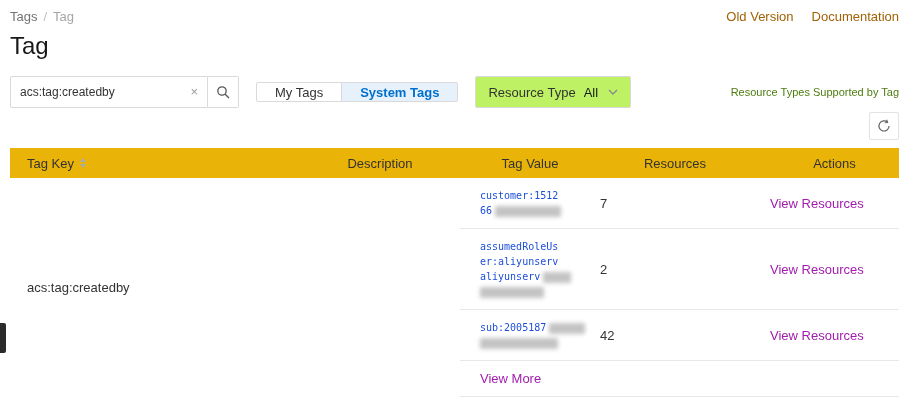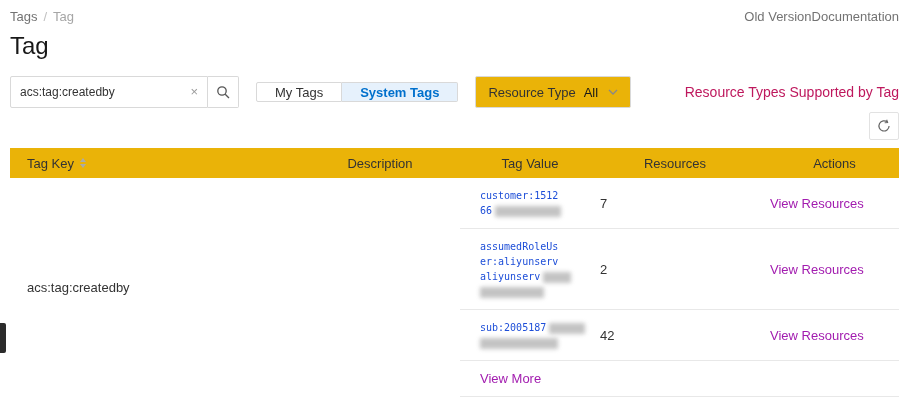--- a/index.html
+++ b/index.html
@@ -11,44 +11,44 @@
     position:relative;
   }
   .page { padding:8px 13px 0 10px; }
 
   
   .topbar { display:flex; justify-content:space-between; align-items:center; font-size:13px; height:16px; }
   .crumbs { color:#8c8c8c;text-align:right; }
   .crumb-link { color:#737373; cursor:pointer; }
   .crumb-sep { margin:0 6px; color:#c0c0c0; }
   .crumb-current { color:#a6a6a6; }
-  .toplinks { display:flex; color:#737373; }
+  .toplinks { display:flex; gap:18px; color:#a16207; }
   .toplinks span { cursor:pointer; }
 
   h1.title { font-size:24px; line-height:28px; font-weight:500; margin:8px 0 0 0; color:#181818; }
 
   
   .toolbar { margin-top:16px; display:flex; align-items:center; height:32px; font-size:13px; }
   .search-group { display:flex; align-items:stretch; height:32px; }
   .search-box { display:flex; align-items:center; border:1px solid #d9d9d9; border-radius:2px 0 0 2px; width:198px; background:#fff; }
   .search-box input { flex:1; min-width:0; border:none; outline:none; padding:0 6px 0 9px; font-size:12px; color:#333; font-family:"Liberation Sans", sans-serif; background:transparent; }
   .clear-x { color:#9b9b9b; font-size:13px; padding:0 9px 0 3px; cursor:pointer; line-height:30px; }
   .search-btn { width:31px; border:1px solid #d9d9d9; border-left:none; border-radius:0 2px 2px 0; background:#fff; display:flex; align-items:center; justify-content:center; cursor:pointer; padding:0; }
 
   .btn-group { display:flex; margin-left:17px; height:20px; border-radius:2px; }
   .tab-btn { border:1px solid #d9d9d9; background:#fff; color:#333; font-size:13px; padding:0 18px; cursor:pointer; display:flex; align-items:center; font-family:"Liberation Sans", sans-serif; }
   .tab-btn.first { border-radius:2px 0 0 2px; }
   .tab-btn.active { background:#e6f1fc; color:#0070cc; font-weight:bold; border-left:none; border-radius:0 2px 2px 0; }
 
-  .dropdown { margin-left:17px; height:32px; border:1px solid #d9d9d9; border-radius:2px; display:flex; align-items:center; gap:8px; padding:0 12px; cursor:pointer; background:#eab308; }
+  .dropdown { margin-left:17px; height:32px; border:1px solid #d9d9d9; border-radius:2px; display:flex; align-items:center; gap:8px; padding:0 12px; cursor:pointer; background:#bef264; }
   .dropdown .dd-label { color:#333; }
   .dropdown .dd-value { color:#181818; }
   .dropdown svg { margin-left:2px; }
 
-  .supported-link { margin-left:auto; color:#be185d; cursor:pointer; font-size:14px; }
+  .supported-link { margin-left:auto; color:#4d7c0f; cursor:pointer; font-size:11px; }
 
   .refresh-row { display:flex; justify-content:flex-end; margin-top:4px; }
   .refresh-btn { width:30px; height:28px; border:1px solid #e2e2e2; border-radius:2px; background:#fff; display:flex; align-items:center; justify-content:center; cursor:pointer; padding:0; }
 
   
   table.grid { width:100%; border-collapse:collapse; table-layout:fixed; margin-top:8px; font-size:13px; }
   thead th { background:#eab308; height:30px; font-weight:normal; text-align:center; color:#333; padding:0 0 0 20px; }
   thead th.first { padding-left:17px; }
   .th-inner { display:flex; align-items:center; gap:6px; }
   .sort { display:inline-flex; flex-direction:column; align-items:center; cursor:pointer; }

